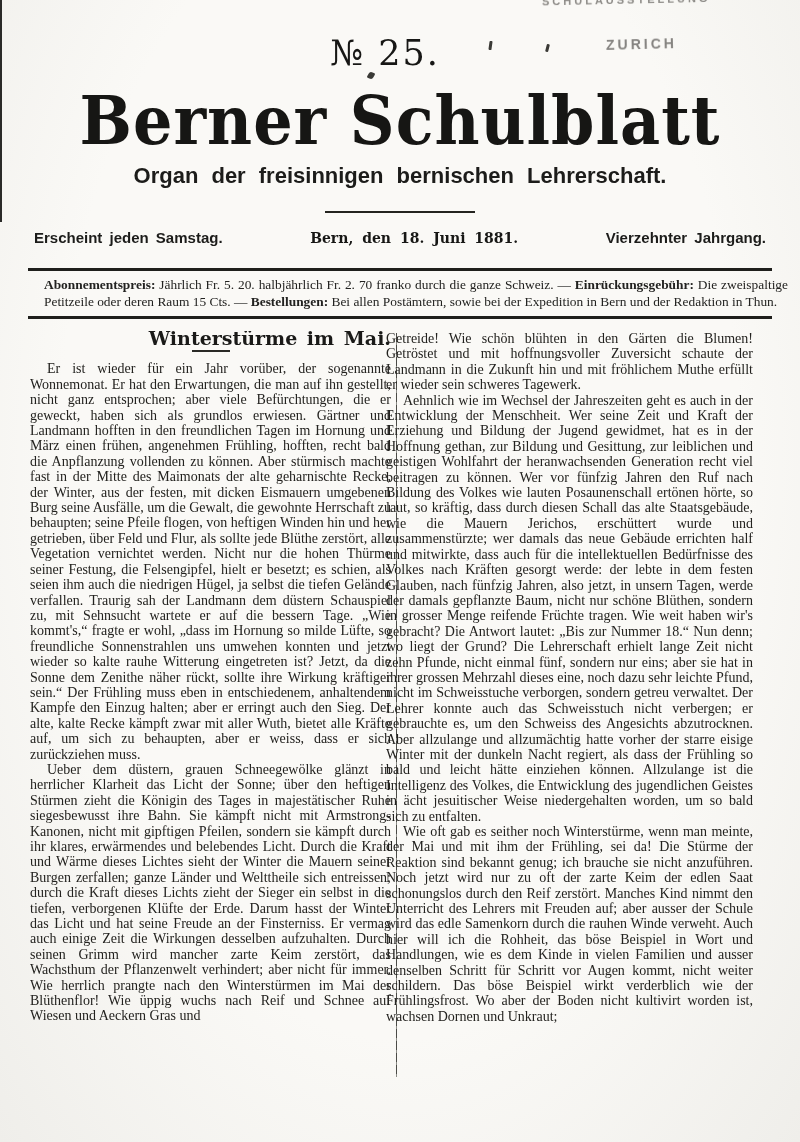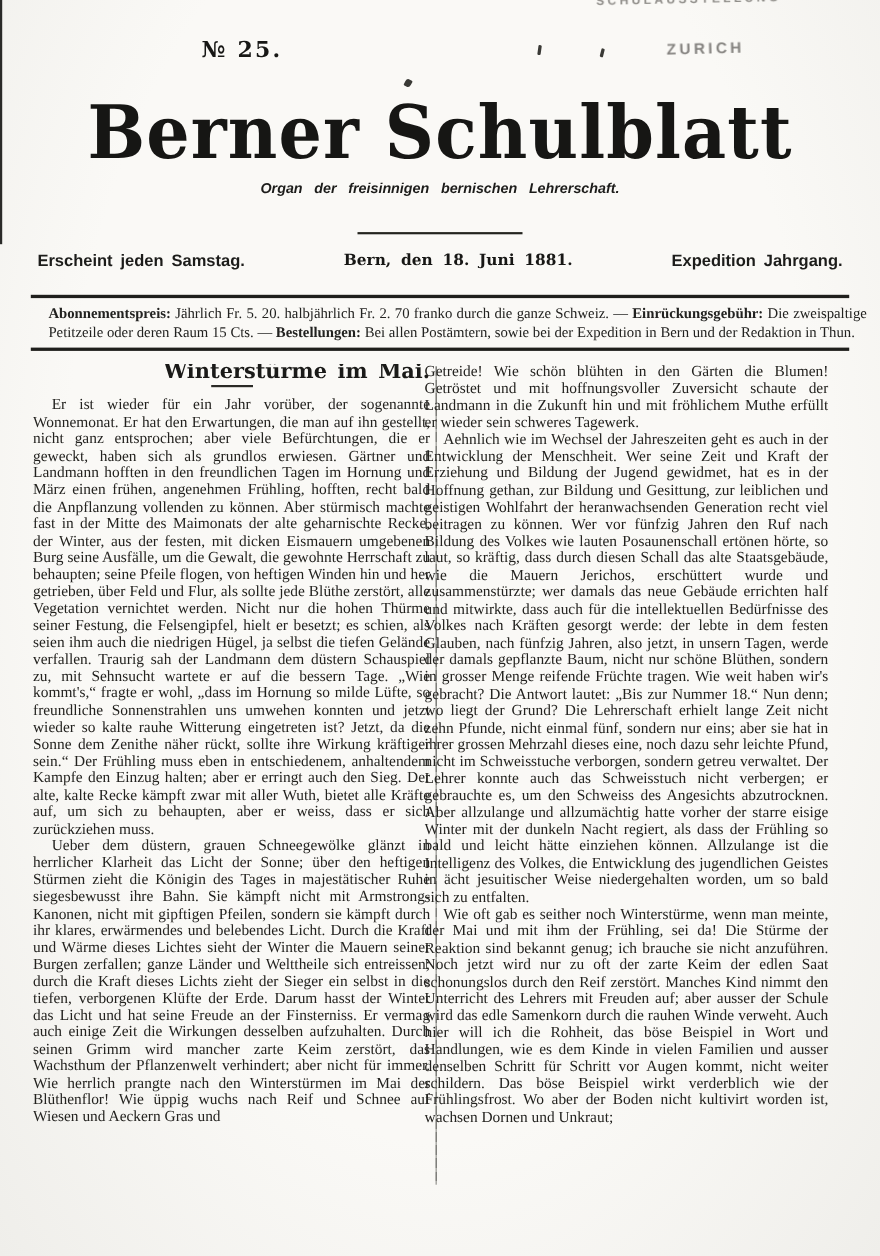--- a/index.html
+++ b/index.html
@@ -23,41 +23,41 @@
     color:#8e8c88;letter-spacing:3px;transform:rotate(-1.2deg);
     filter:blur(.4px);white-space:nowrap;
   }
   .stamp-city{
     position:absolute;left:606px;top:36px;
     font-family:"Liberation Sans", sans-serif;font-size:14px;font-weight:bold;
     color:#858380;letter-spacing:3px;transform:rotate(-1.5deg);
     filter:blur(.3px);
   }
   .issue-no{
-    position:absolute;left:0;width:440px;top:33px;text-align:center;
-    font-family:"DejaVu Serif", serif;font-weight:bold;font-size:20px;
+    position:absolute;left:0;width:440px;top:33px;text-align:right;
+    font-family:"DejaVu Serif", serif;font-weight:normal;font-size:35px;
     letter-spacing:2px;color:#171715;
   }
   
   .masthead{
     position:absolute;left:0;top:84px;width:800px;text-align:center;
     font-family:"DejaVu Serif", serif;font-weight:bold;font-size:62px;
     letter-spacing:1px;color:#161614;transform:scaleY(1.08);
     white-space:nowrap;
   }
   .subtitle{
     position:absolute;left:0;top:163px;width:800px;text-align:center;
-    font-family:"Liberation Sans", sans-serif;font-weight:bold;font-size:13px;
-    word-spacing:7px;color:#1c1c1a;font-style:italic;
+    font-family:"Liberation Sans", sans-serif;font-weight:bold;font-size:22px;
+    word-spacing:7px;color:#1c1c1a;
   }
   .mast-rule{position:absolute;left:325px;top:211px;width:150px;height:2px;background:#24241f;}
   
   .dateline{
     position:absolute;left:0;top:229px;width:800px;box-sizing:border-box;
-    padding:0 34px;display:flex;justify-content:space-between;align-items:flex-start;
+    padding:0 34px;display:flex;justify-content:space-between;align-items:flex-end;
   }
   .dateline .side{
     font-family:"Liberation Sans", sans-serif;font-weight:bold;font-size:15px;
     word-spacing:3px;color:#1c1c1a;
   }
   .dateline .center{
     font-family:"DejaVu Serif", serif;font-weight:bold;font-size:14px;
     word-spacing:4px;color:#171715;
   }
   .thick-rule{position:absolute;left:28px;width:744px;height:3px;background:#1f1f1c;}
@@ -100,21 +100,21 @@
 
   <div class="issue-no">№ 25.</div>
 
   <div class="masthead">Berner Schulblatt</div>
   <div class="subtitle">Organ der freisinnigen bernischen Lehrerschaft.</div>
   <div class="mast-rule"></div>
 
   <div class="dateline">
     <span class="side">Erscheint jeden Samstag.</span>
     <span class="center">Bern, den 18. Juni 1881.</span>
-    <span class="side">Expedition Jahrgang.</span>
+    <span class="side">Vierzehnter Jahrgang.</span>
   </div>
 
   <div class="thick-rule rule-a"></div>
   <div class="imprint"><b>Abonnementspreis:</b> Jährlich Fr. 5. 20. halbjährlich Fr. 2. 70 franko durch die ganze Schweiz. — <b>Einrückungsgebühr:</b> Die zweispaltige Petitzeile oder deren Raum 15 Cts. — <b>Bestellungen:</b> Bei allen Postämtern, sowie bei der Expedition in Bern und der Redaktion in Thun.</div>
   <div class="thick-rule rule-b"></div>
 
   <div class="divider"></div>
 
   <div class="columns">
     <div class="col left">

